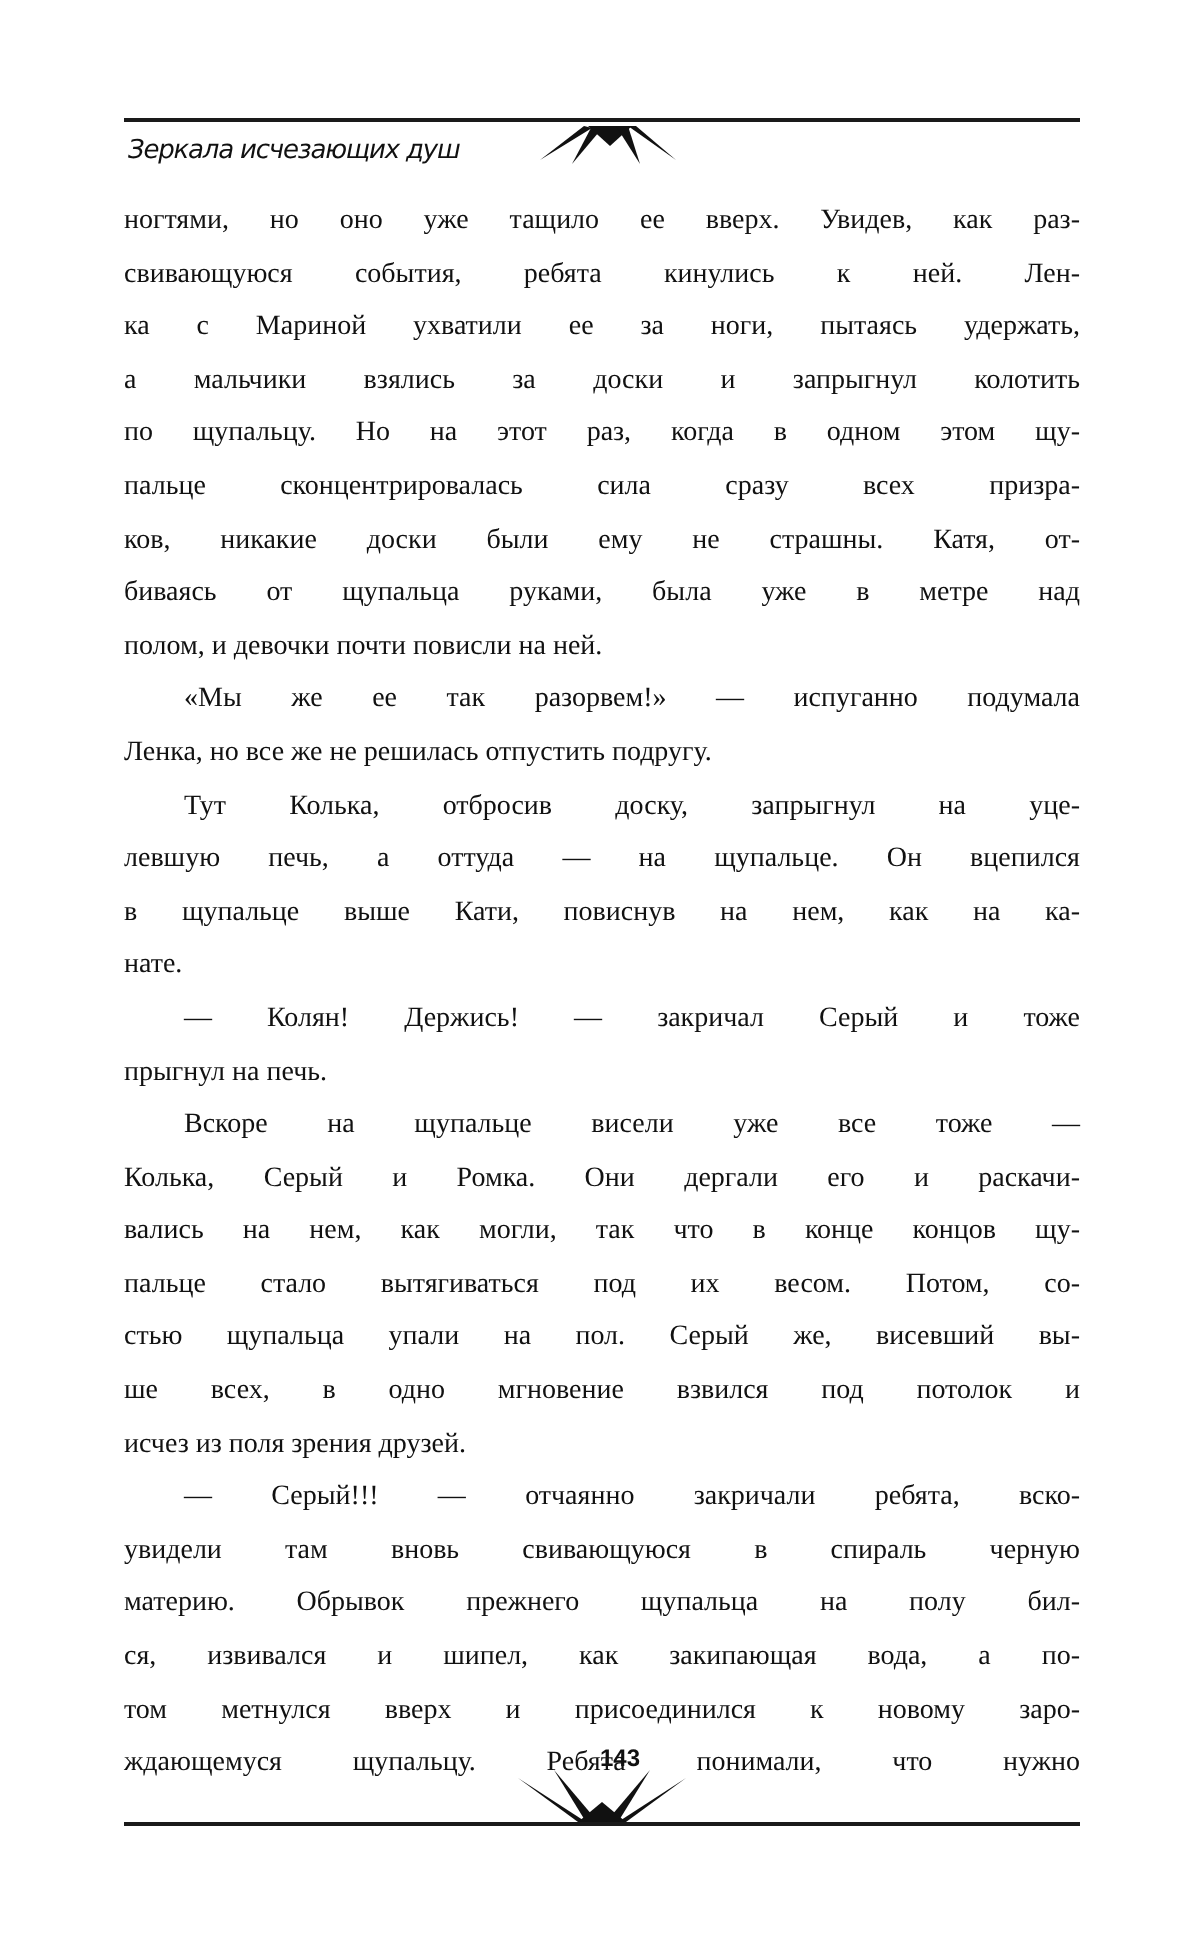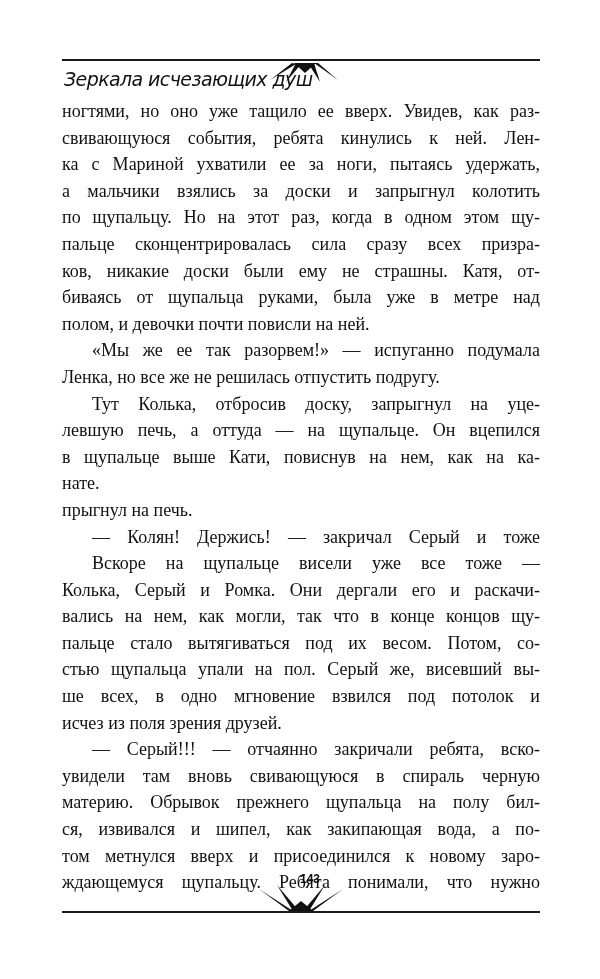--- a/index.html
+++ b/index.html
@@ -1,24 +1,24 @@
 <!DOCTYPE html>
 <html><head>
 <meta charset="utf-8">
 <style>
   html, body { margin: 0; padding: 0; background: #ffffff; }
   body { width: 600px; height: 979px; position: relative; overflow: hidden;
          font-family: "Liberation Serif", "DejaVu Serif", serif; color: #111; }
   .header { position: absolute; left: 62px; top: 58px; width: 478px; height: 40px; }
   .header-rule { position: absolute; left: 0; right: 0; top: 1px; height: 2px; background: #1a1a1a; }
   .running-title { position: absolute; left: 2px; top: 10px; font-family: "DejaVu Sans", sans-serif;
-                   font-size: 19px; font-style: italic; letter-spacing: -0.6px; color: #111; }
+                   font-size: 13px; font-style: italic; letter-spacing: -0.6px; color: #111; }
   .ornament-top { position: absolute; left: 208px; top: 2px; }
   .body-text { position: absolute; left: 62px; top: 98px; width: 478px; }
-  .line { font-size: 18px; line-height: 26.6px; height: 26.6px; white-space: nowrap;
+  .line { font-size: 14px; line-height: 26.6px; height: 26.6px; white-space: nowrap;
           text-align: justify; text-align-last: justify; }
   .line.last { text-align-last: left; }
   .line.indent { text-indent: 30px; }
   .footer { position: absolute; left: 62px; top: 870px; width: 478px; height: 50px; }
   .page-number { position: absolute; left: 238px; top: 2px; font-family: "Liberation Sans", sans-serif;
                  font-size: 12px; font-weight: bold; color: #111; }
   .footer-rule { position: absolute; left: 0; right: 0; top: 41px; height: 2px; background: #1a1a1a; }
   .ornament-bottom { position: absolute; left: 197px; top: 13px; }
 </style>
 </head>
@@ -45,22 +45,22 @@
     <div class="line">пальце сконцентрировалась сила сразу всех призра-</div>
     <div class="line">ков, никакие доски были ему не страшны. Катя, от-</div>
     <div class="line">биваясь от щупальца руками, была уже в метре над</div>
     <div class="line last">полом, и девочки почти повисли на ней.</div>
     <div class="line indent">«Мы же ее так разорвем!» — испуганно подумала</div>
     <div class="line last">Ленка, но все же не решилась отпустить подругу.</div>
     <div class="line indent">Тут Колька, отбросив доску, запрыгнул на уце-</div>
     <div class="line">левшую печь, а оттуда — на щупальце. Он вцепился</div>
     <div class="line">в щупальце выше Кати, повиснув на нем, как на ка-</div>
     <div class="line last">нате.</div>
+    <div class="line indent">— Колян! Держись! — закричал Серый и тоже</div>
     <div class="line last">прыгнул на печь.</div>
-    <div class="line indent">— Колян! Держись! — закричал Серый и тоже</div>
     <div class="line indent">Вскоре на щупальце висели уже все тоже —</div>
     <div class="line">Колька, Серый и Ромка. Они дергали его и раскачи-</div>
     <div class="line">вались на нем, как могли, так что в конце концов щу-</div>
     <div class="line">пальце стало вытягиваться под их весом. Потом, со-</div>
     <div class="line">стью щупальца упали на пол. Серый же, висевший вы-</div>
     <div class="line">ше всех, в одно мгновение взвился под потолок и</div>
     <div class="line last">исчез из поля зрения друзей.</div>
     <div class="line indent">— Серый!!! — отчаянно закричали ребята, вско-</div>
     <div class="line">увидели там вновь свивающуюся в спираль черную</div>
     <div class="line">материю. Обрывок прежнего щупальца на полу бил-</div>

